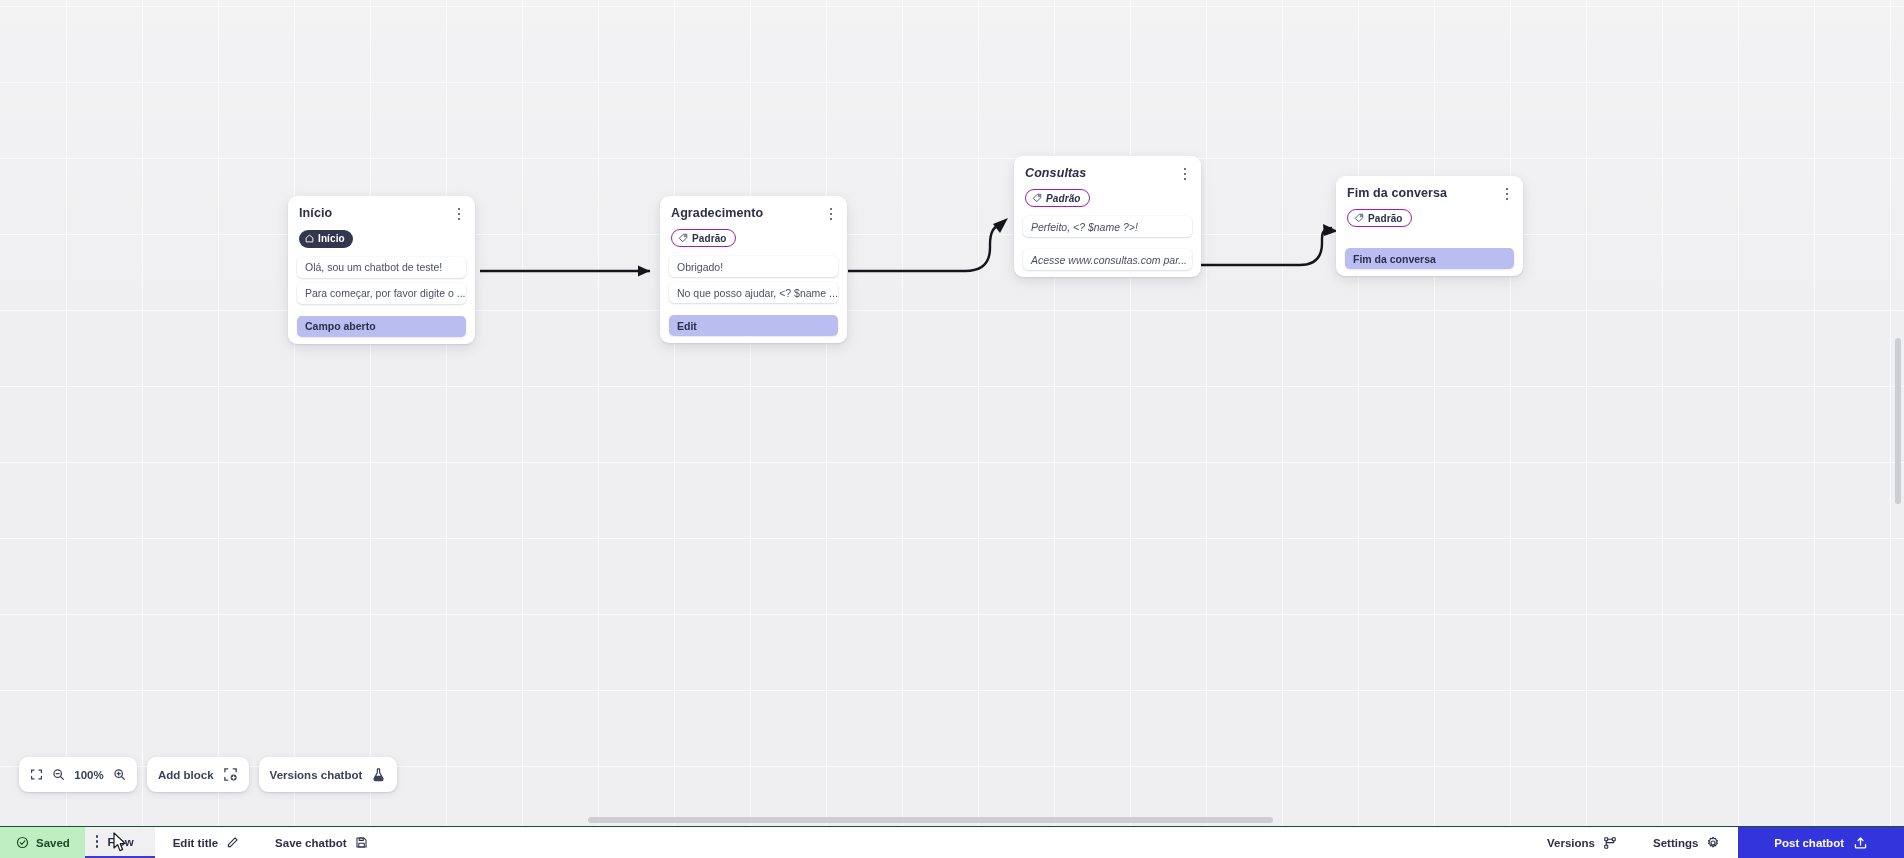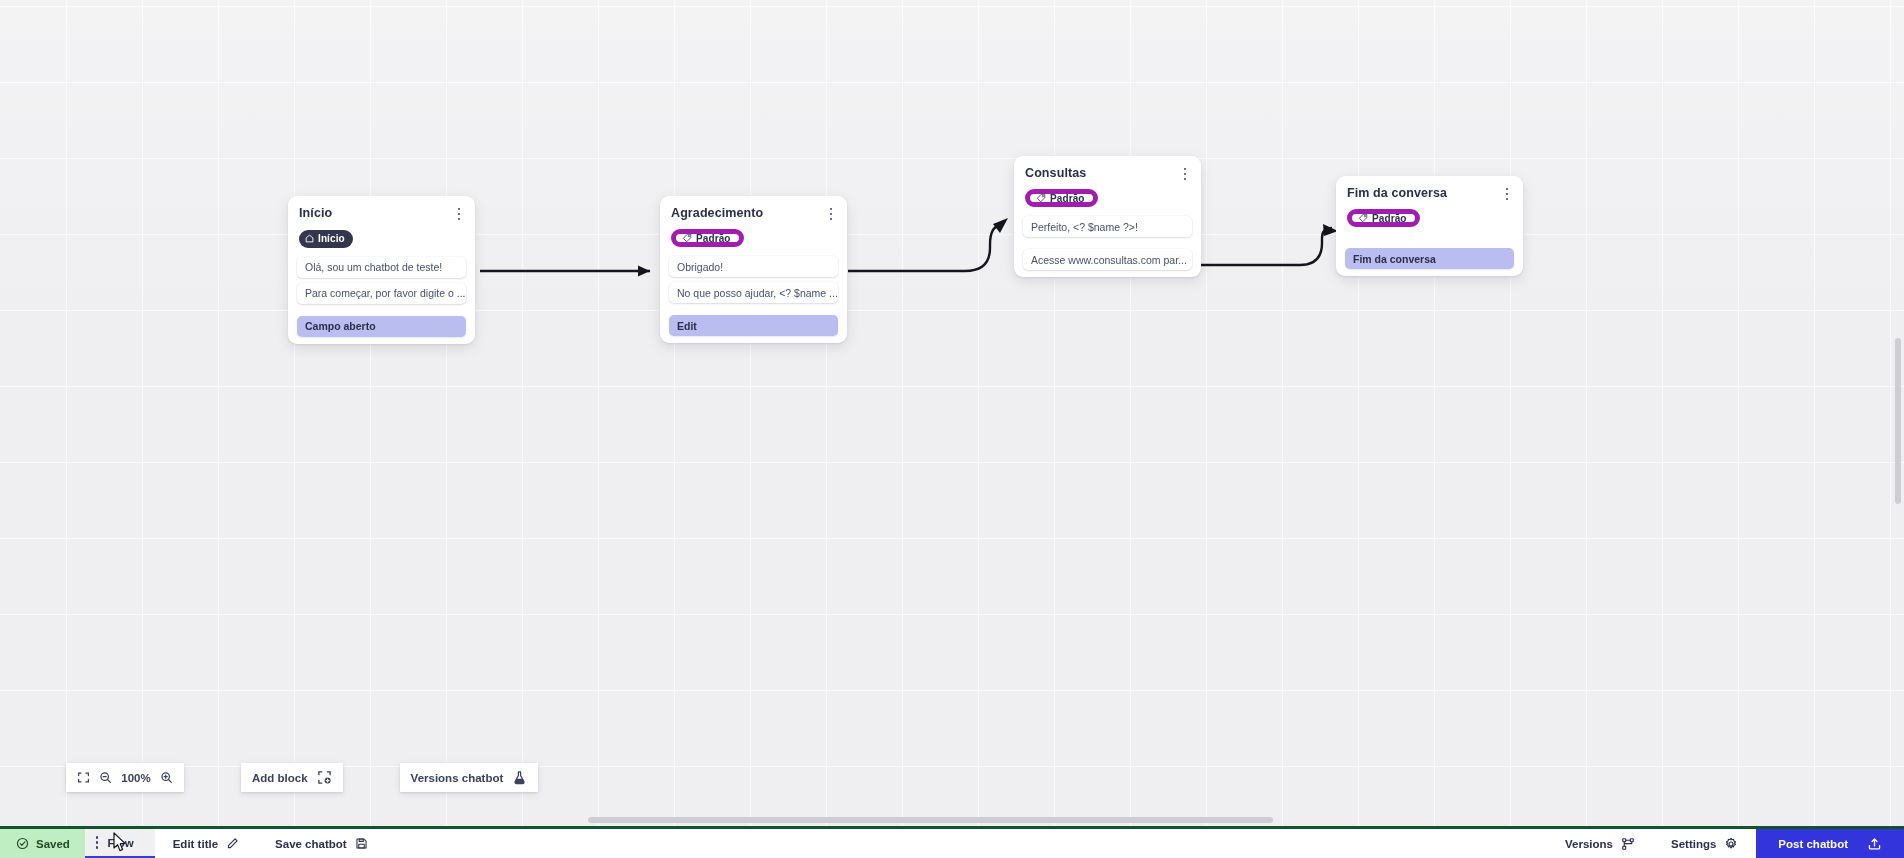--- a/index.html
+++ b/index.html
@@ -64,21 +64,21 @@
   .kebab i { display: block; width: 2.6px; height: 2.6px; border-radius: 50%; background: #3b4060; }
 
   .chip-row { padding: 8px 11px 9px 11px; }
   .chip {
     display: inline-flex; align-items: center; gap: 4px;
     height: 18px; padding: 0 8px 0 6px;
     border-radius: 10px;
     font-size: 10px; font-weight: 700; letter-spacing: .1px;
   }
   .chip.dark { background: #32364f; color: #ffffff; }
-  .chip.outline { background: #ffffff; color: #2b2f4a; border: 5px solid #a21caf; }
+  .chip.outline { background: #ffffff; color: #2b2f4a; border: 1px solid #a21caf; }
   .chip svg { display: block; }
 
   .row {
     margin: 0 9px 5px 9px;
     height: 21px;
     border-radius: 5px;
     display: flex; align-items: center;
     padding: 0 8px;
     font-size: 10.5px;
     color: #4a4f69;
@@ -96,41 +96,40 @@
   }
   .node .row:last-child { margin-bottom: 0; margin-top: 12px; }
 
   
   .tool-bar {
     position: absolute; left: 19px; bottom: 34px;
     display: flex; align-items: center; gap: 10px;
     z-index: 6;
   }
   .pill {
-    height: 29px;
+    height: 35px;
     background: #ffffff;
-    border-radius: 0;
+    border-radius: 9px;
     box-shadow: 0 1px 2px rgba(16,20,50,0.12), 0 2px 8px rgba(16,20,50,0.08);
     display: flex; align-items: center;
     padding: 0 11px;
     gap: 9px;
     font-size: 11.5px; font-weight: 700; color: #3c415c;
     cursor: pointer;
     white-space: nowrap;
-    margin-left: 47px;
   }
   .pill .ico { display: flex; align-items: center; justify-content: center; }
   .zoom-val { font-size: 11.5px; font-weight: 700; color: #3c415c; min-width: 30px; text-align: center; }
 
   
   .bottom-bar {
     position: absolute; left: 0; bottom: 0;
     width: 1904px; height: 32px;
     background: #ffffff;
-    border-top: 3px solid #14532d;
+    border-top: 1px solid #14532d;
     display: flex; align-items: stretch;
     z-index: 10;
   }
   .saved-badge {
     display: flex; align-items: center; gap: 7px;
     padding: 0 15px 0 16px;
     background: #bfeec2;
     color: #1f4a26;
     font-size: 11.5px; font-weight: 700;
   }
@@ -146,22 +145,22 @@
   .drag-dots { display: flex; flex-direction: column; gap: 2.5px; padding: 0 4px; cursor: grab; }
   .drag-dots i { width: 2.6px; height: 2.6px; border-radius: 50%; background: #3b4060; display: block; }
   .bar-btn {
     display: flex; align-items: center; gap: 8px;
     padding: 5px 18px;
     font-size: 11.5px; font-weight: 700; color: #2b2f4a;
     cursor: pointer;
   }
   .bar-spacer { flex: 1 1 auto; }
   .post-btn {
-    display: flex; align-items: center; gap: 19px;
-    padding: 0 22px;
+    display: flex; align-items: center; gap: 9px;
+    padding: 0 36px;
     background: #3434dd;
     color: #ffffff;
     font-size: 11.5px; font-weight: 700;
     cursor: pointer;
   }
 
   
   .cursor { position: absolute; left: 113px; top: 832px; z-index: 30; pointer-events: none; }
 
   
@@ -238,21 +237,21 @@
               <circle cx="11" cy="5" r="1.1"></circle>
           </svg>
           <span>Padrão</span>
         </span>
       </div>
       <div class="row msg">Obrigado!</div>
       <div class="row msg">No que posso ajudar, &lt;? $name ...</div>
       <div class="row accent">Edit</div>
     </div>
 
-    <div class="node" style="left:1014px; top:156px;">
+    <div class="node" style="left:1014px; top:156px;font-style:italic;">
       <div class="node-head">
         <div class="node-title">Consultas</div>
         <div class="kebab">
             <i></i>
             <i></i>
             <i></i>
           </div>
       </div>
       <div class="chip-row">
         <span class="chip outline">

